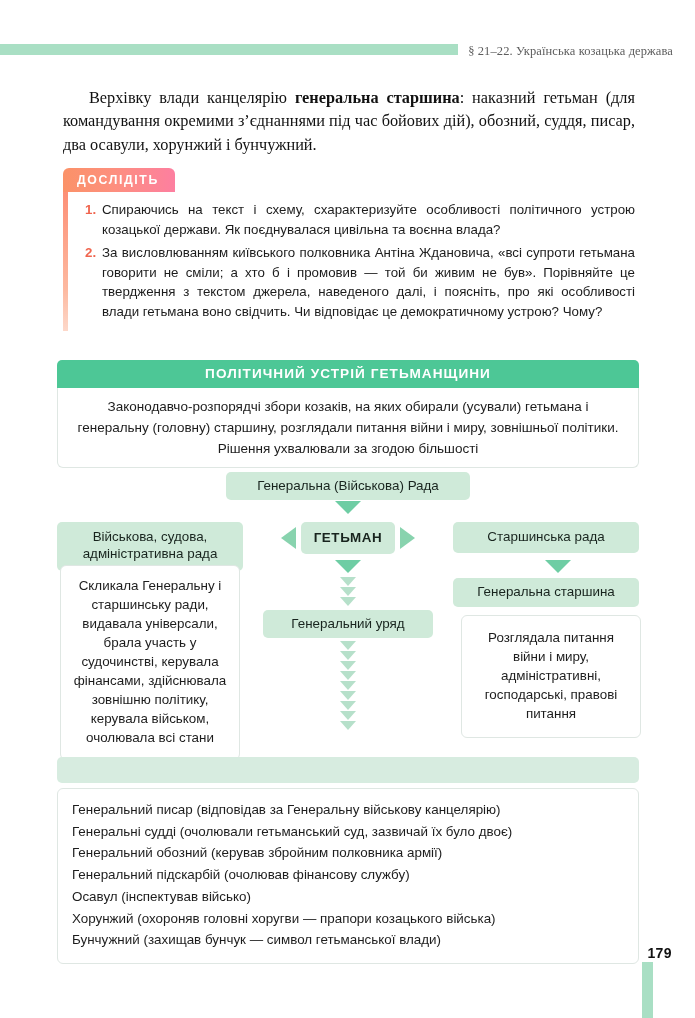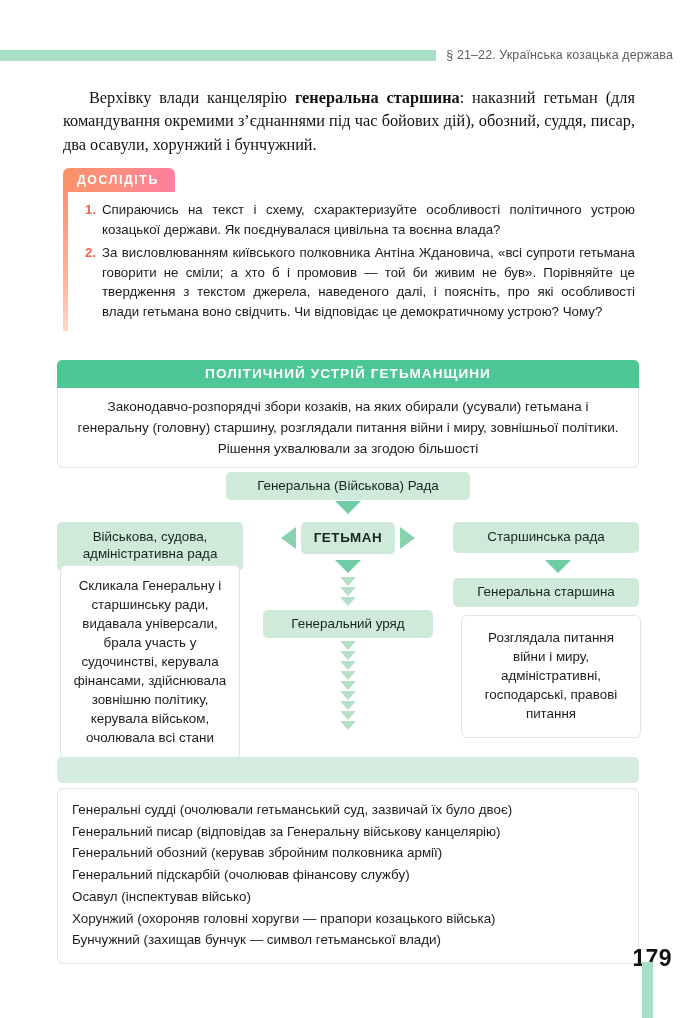--- a/index.html
+++ b/index.html
@@ -17,21 +17,21 @@
   }
 
   
   .header-row {
     position: absolute;
     top: 44px;
     left: 0;
     right: 0;
     height: 22px;
     display: flex;
-    align-items: center;
+    font-family: Liberation Serif, serif;
   }
   .header-bar {
     height: 11px;
     background: #a9dfc4;
     flex: 1 1 auto;
     margin-right: 10px;
   }
   .header-title {
     font-size: 12.5px;
     color: #5d5d5d;
@@ -244,21 +244,21 @@
     line-height: 1.62;
     color: #1d1d1d;
     white-space: nowrap;
   }
 
   
   .page-num {
     position: absolute;
     top: 945px;
     right: 23px;
-    font-size: 23px;
+    font-size: 14px;
     font-weight: bold;
     color: #111;
     letter-spacing: .4px;
   }
   .foot-bar {
     position: absolute;
     top: 962px;
     right: 42px;
     width: 11px;
     height: 56px;
@@ -330,22 +330,22 @@
   <div class="gbox n-right-head">Старшинська рада</div>
   <div class="arrow-down-big ad-3"></div>
   <div class="gbox n-right-mid">Генеральна старшина</div>
   <div class="wbox n-right-body">Розглядала питання війни і миру, адміністративні, господарські, правові питання</div>
 
 </div>
 
 <div class="strip"></div>
 
 <div class="bottom-box">
+  <div class="bottom-line">Генеральний писар (відповідав за Генеральну військову канцелярію)</div>
   <div class="bottom-line">Генеральні судді (очолювали гетьманський суд, зазвичай їх було двоє)</div>
-  <div class="bottom-line">Генеральний писар (відповідав за Генеральну військову канцелярію)</div>
   <div class="bottom-line">Генеральний обозний (керував збройним полковника армії)</div>
   <div class="bottom-line">Генеральний підскарбій (очолював фінансову службу)</div>
   <div class="bottom-line">Осавул (інспектував військо)</div>
   <div class="bottom-line">Хорунжий (охороняв головні хоругви — прапори козацького війська)</div>
   <div class="bottom-line">Бунчужний (захищав бунчук — символ гетьманської влади)</div>
 </div>
 
 <div class="page-num">179</div>
 <div class="foot-bar"></div>
 

